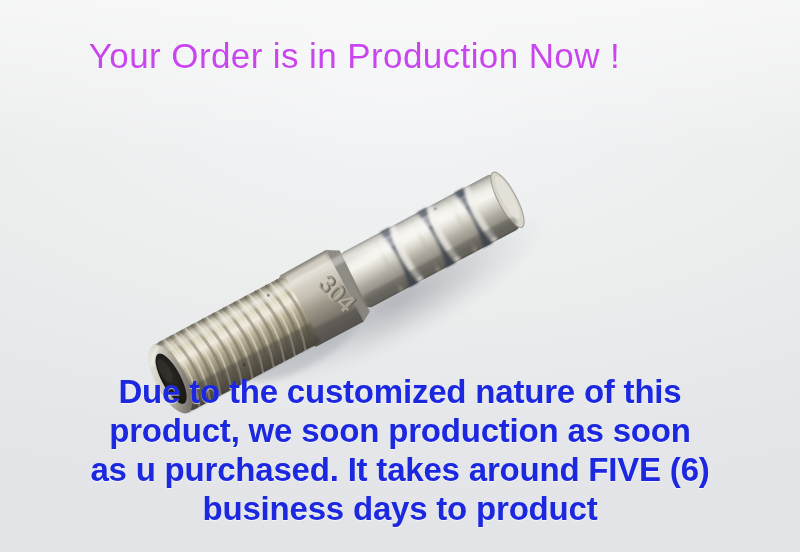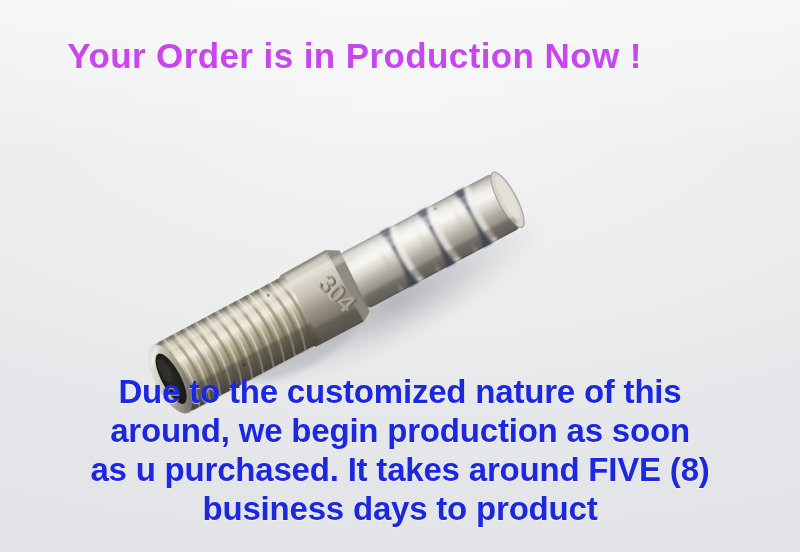--- a/index.html
+++ b/index.html
@@ -31,21 +31,21 @@
   }
 
   
   #headline {
     position: absolute;
     top: 36px;
     left: 0;
     width: 709px;
     text-align: center;
     font-size: 35px;
-    font-weight: bold;
+    font-weight: normal;
     letter-spacing: 0.4px;
     color: #c946ee;
     white-space: nowrap;
     text-shadow: 0 1px 1px rgba(255,255,255,0.85);
   }
 
   
   #product {
     position: absolute;
     left: 0;
@@ -259,18 +259,18 @@
       <rect x="-250" y="-30" width="370" height="8" rx="4" fill="url(#specular)" opacity="0.4" filter="url(#edgeBlur)"></rect>
 
       <circle cx="-186" cy="22" r="1.6" fill="#3a372f" opacity="0.7"></circle>
       <circle cx="-132" cy="-28" r="1.5" fill="#3a372f" opacity="0.5"></circle>
       <circle cx="56" cy="-26" r="1.4" fill="#8a877f" opacity="0.6"></circle>
     </g>
   </svg>
 
   <div id="note">
     <span class="line">Due to the customized nature of this</span>
-    <span class="line">around, we begin production as soon</span>
-    <span class="line">as u purchased. It takes around FIVE (8)</span>
+    <span class="line">product, we soon production as soon</span>
+    <span class="line">as u purchased. It takes around FIVE (6)</span>
     <span class="line">business days to product</span>
   </div>
 
 </div>
 
 </body></html>

